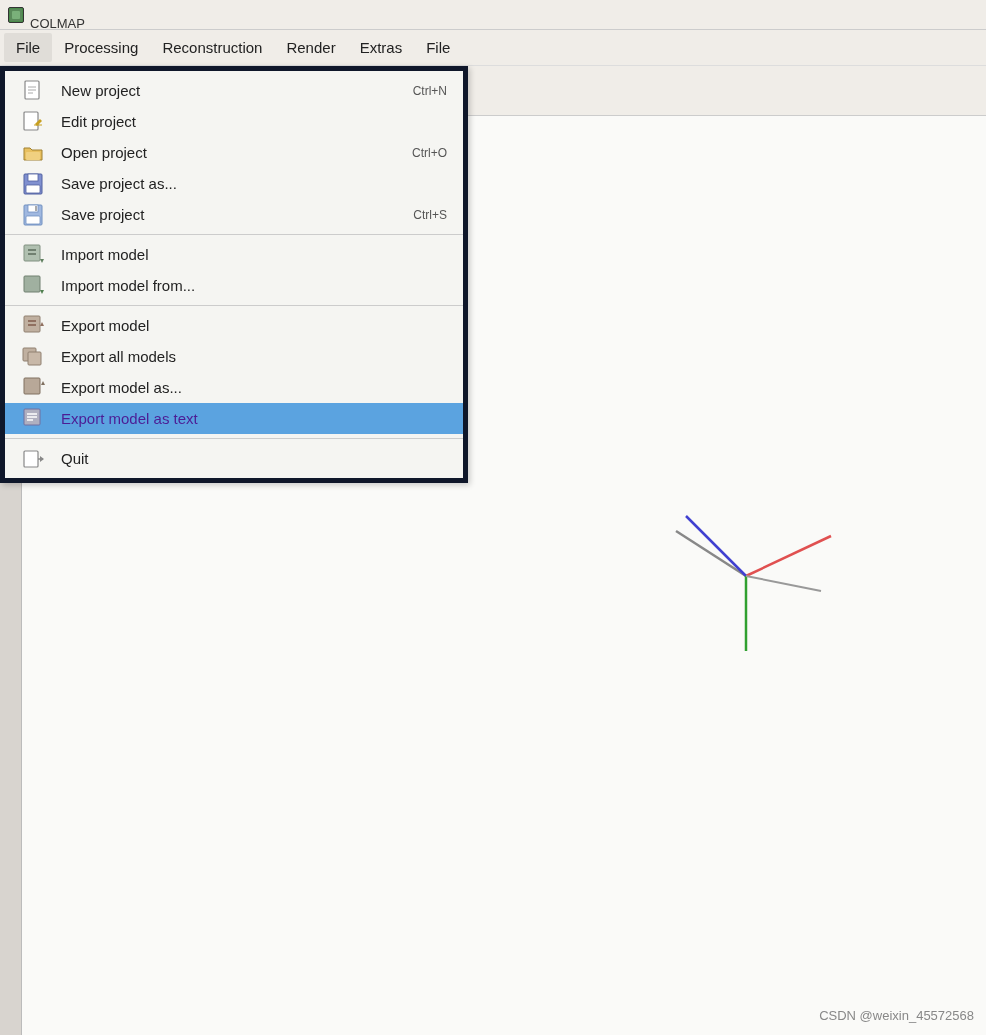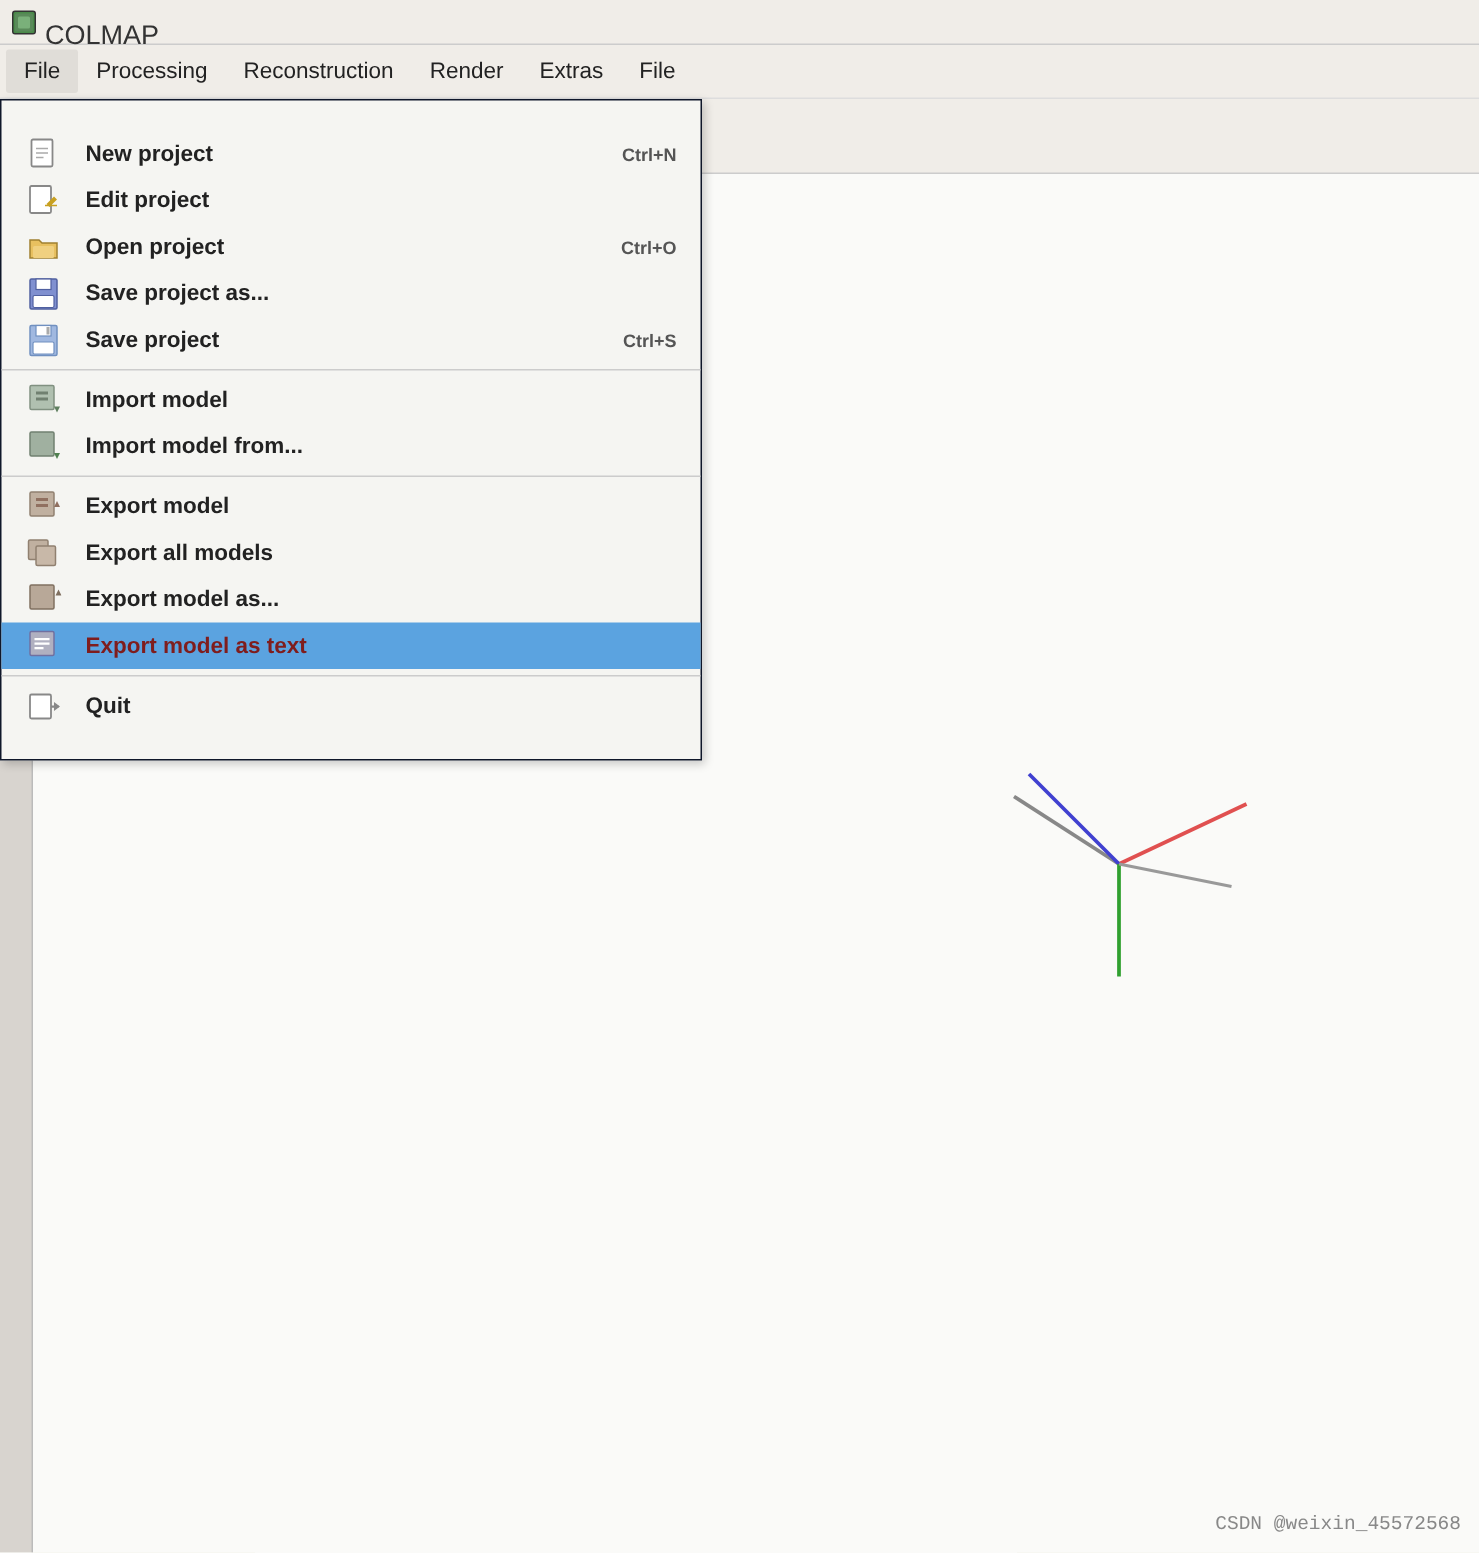--- a/index.html
+++ b/index.html
@@ -26,21 +26,21 @@
       width: 16px;
       height: 16px;
       margin-right: 6px;
       background: #4a8a4a;
       border: 1px solid #333;
       border-radius: 2px;
       display: flex; align-items: center; justify-content: center;
       font-size: 8px; color: white; font-weight: bold;
     }
     .title-bar-text {
-      font-size: 18px;
+      font-size: 13px;
       color: #333;
       margin-top: 18px;
     }
 
     
     .menu-bar {
       background: #f0ede8;
       height: 36px;
       display: flex;
       align-items: center;
@@ -121,21 +121,20 @@
 
     
     .main-content {
       position: absolute;
       left: 22px;
       top: 116px;
       right: 0;
       bottom: 0;
       background: #fafaf8;
       overflow: hidden;
-      font-family: Liberation Mono, monospace;
     }
 
     
     .viewport {
       width: 100%;
       height: 100%;
       position: relative;
       background: #fafaf8;
     }
 
@@ -150,38 +149,37 @@
 
     
     .dropdown-overlay {
       position: absolute;
       top: 66px;
       left: 0;
       z-index: 100;
     }
     .dropdown-menu {
       background: #f5f5f2;
-      border: 1px solid #0f172a;
+      border: 5px solid #0f172a;
       box-shadow: 2px 2px 6px rgba(0,0,0,0.2);
       width: 468px;
-      padding: 20px 0;
-      font-weight: bold;
+      padding: 4px 0;
     }
     .dropdown-item {
       display: flex;
       align-items: center;
       padding: 7px 16px 7px 56px;
       cursor: pointer;
       color: #222;
       font-size: 15px;
       position: relative;
     }
     .dropdown-item.highlighted {
       background: #5ba3e0;
-      color: #7f1d1d;
+      color: #4c1d95;
     }
     .dropdown-item .shortcut {
       margin-left: auto;
       color: #555;
       font-size: 12px;
     }
     .dropdown-item.highlighted .shortcut {
       color: #222;
     }
     .dropdown-icon {

